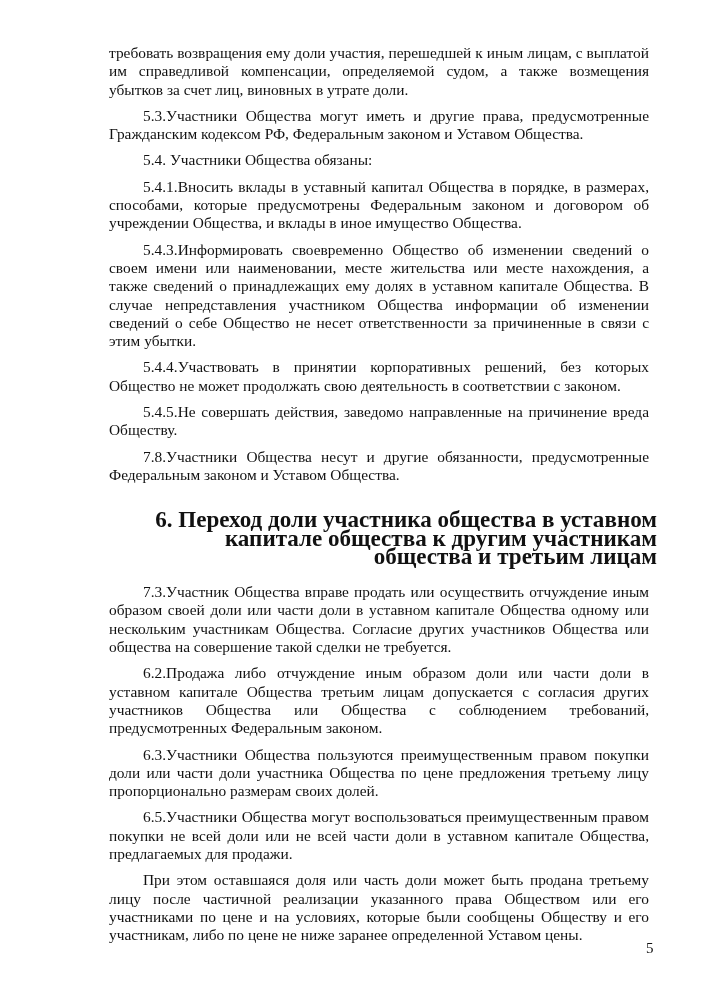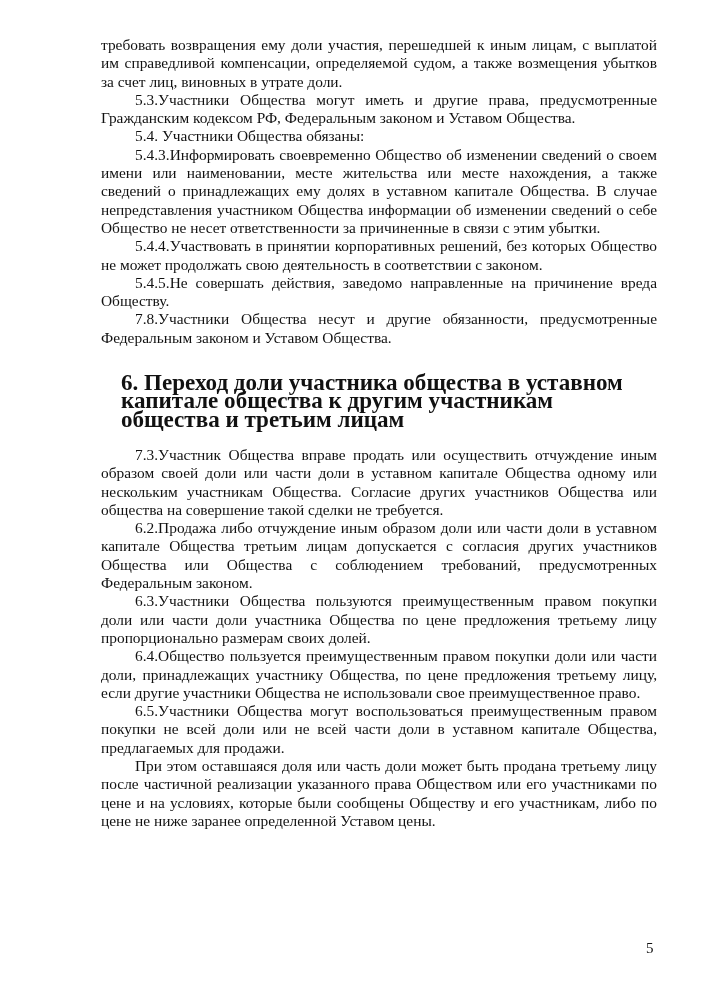--- a/index.html
+++ b/index.html
@@ -2,48 +2,48 @@
 <html><head>
 <meta charset="utf-8">
 <style>
   html, body { margin: 0; padding: 0; background: #ffffff; }
   body { width: 707px; height: 1000px; position: relative; overflow: hidden; }
   .page {
     position: absolute; left: 101px; top: 36px; width: 556px;
     font-family: "Liberation Serif", "DejaVu Serif", serif;
     font-size: 15.4px; line-height: 18.3px; color: #111111;
   }
-  .p { margin: 0; text-align: justify; text-indent: 0; }
+  .p { margin: 8px; text-align: justify; text-indent: 0; }
   .p.ind { text-indent: 34px; }
   .heading {
-    margin: 26px 0 18px 0; text-align: left; font-weight: bold;
+    margin: 26px 0 18px 0; text-align: right; font-weight: bold;
     padding-left: 20px;
   }
   .pagenum {
     position: absolute; left: 646px; top: 940px;
     font-family: "Liberation Serif", "DejaVu Serif", serif;
     font-size: 15px; color: #111;
   }
 </style>
 </head>
 <body>
 
 <div class="page">
   <p class="p">требовать возвращения ему доли участия, перешедшей к иным лицам, с выплатой им справедливой компенсации, определяемой судом, а также возмещения убытков за счет лиц, виновных в утрате доли.</p>
   <p class="p ind">5.3.Участники Общества могут иметь и другие права, предусмотренные Гражданским кодексом РФ, Федеральным законом и Уставом Общества.</p>
   <p class="p ind">5.4. Участники Общества обязаны:</p>
+  <p class="p ind">5.4.1.Вносить вклады в уставный капитал Общества в порядке, в размерах, способами, которые предусмотрены Федеральным законом и договором об учреждении Общества, и вклады в иное имущество Общества.</p>
   <p class="p ind">5.4.3.Информировать своевременно Общество об изменении сведений о своем имени или наименовании, месте жительства или месте нахождения, а также сведений о принадлежащих ему долях в уставном капитале Общества. В случае непредставления участником Общества информации об изменении сведений о себе Общество не несет ответственности за причиненные в связи с этим убытки.</p>
   <p class="p ind">5.4.4.Участвовать в принятии корпоративных решений, без которых Общество не может продолжать свою деятельность в соответствии с законом.</p>
   <p class="p ind">5.4.5.Не совершать действия, заведомо направленные на причинение вреда Обществу.</p>
   <p class="p ind">7.8.Участники Общества несут и другие обязанности, предусмотренные Федеральным законом и Уставом Общества.</p>
 
   <h2 class="p heading">6. Переход доли участника общества в уставном капитале общества к другим участникам общества и третьим лицам</h2>
 
   <p class="p ind">7.3.Участник Общества вправе продать или осуществить отчуждение иным образом своей доли или части доли в уставном капитале Общества одному или нескольким участникам Общества. Согласие других участников Общества или общества на совершение такой сделки не требуется.</p>
   <p class="p ind">6.2.Продажа либо отчуждение иным образом доли или части доли в уставном капитале Общества третьим лицам допускается с согласия других участников Общества или Общества с соблюдением требований, предусмотренных Федеральным законом.</p>
   <p class="p ind">6.3.Участники Общества пользуются преимущественным правом покупки доли или части доли участника Общества по цене предложения третьему лицу пропорционально размерам своих долей.</p>
-  <p class="p ind">6.4.Общество пользуется преимущественным правом покупки доли или части доли, принадлежащих участнику Общества, по цене предложения третьему лицу, если другие участники Общества не использовали свое преимущественное право.</p>
   <p class="p ind">6.5.Участники Общества могут воспользоваться преимущественным правом покупки не всей доли или не всей части доли в уставном капитале Общества, предлагаемых для продажи.</p>
   <p class="p ind">При этом оставшаяся доля или часть доли может быть продана третьему лицу после частичной реализации указанного права Обществом или его участниками по цене и на условиях, которые были сообщены Обществу и его участникам, либо по цене не ниже заранее определенной Уставом цены.</p>
 
 </div>
 
 <div class="pagenum">5</div>
 
 </body></html>

